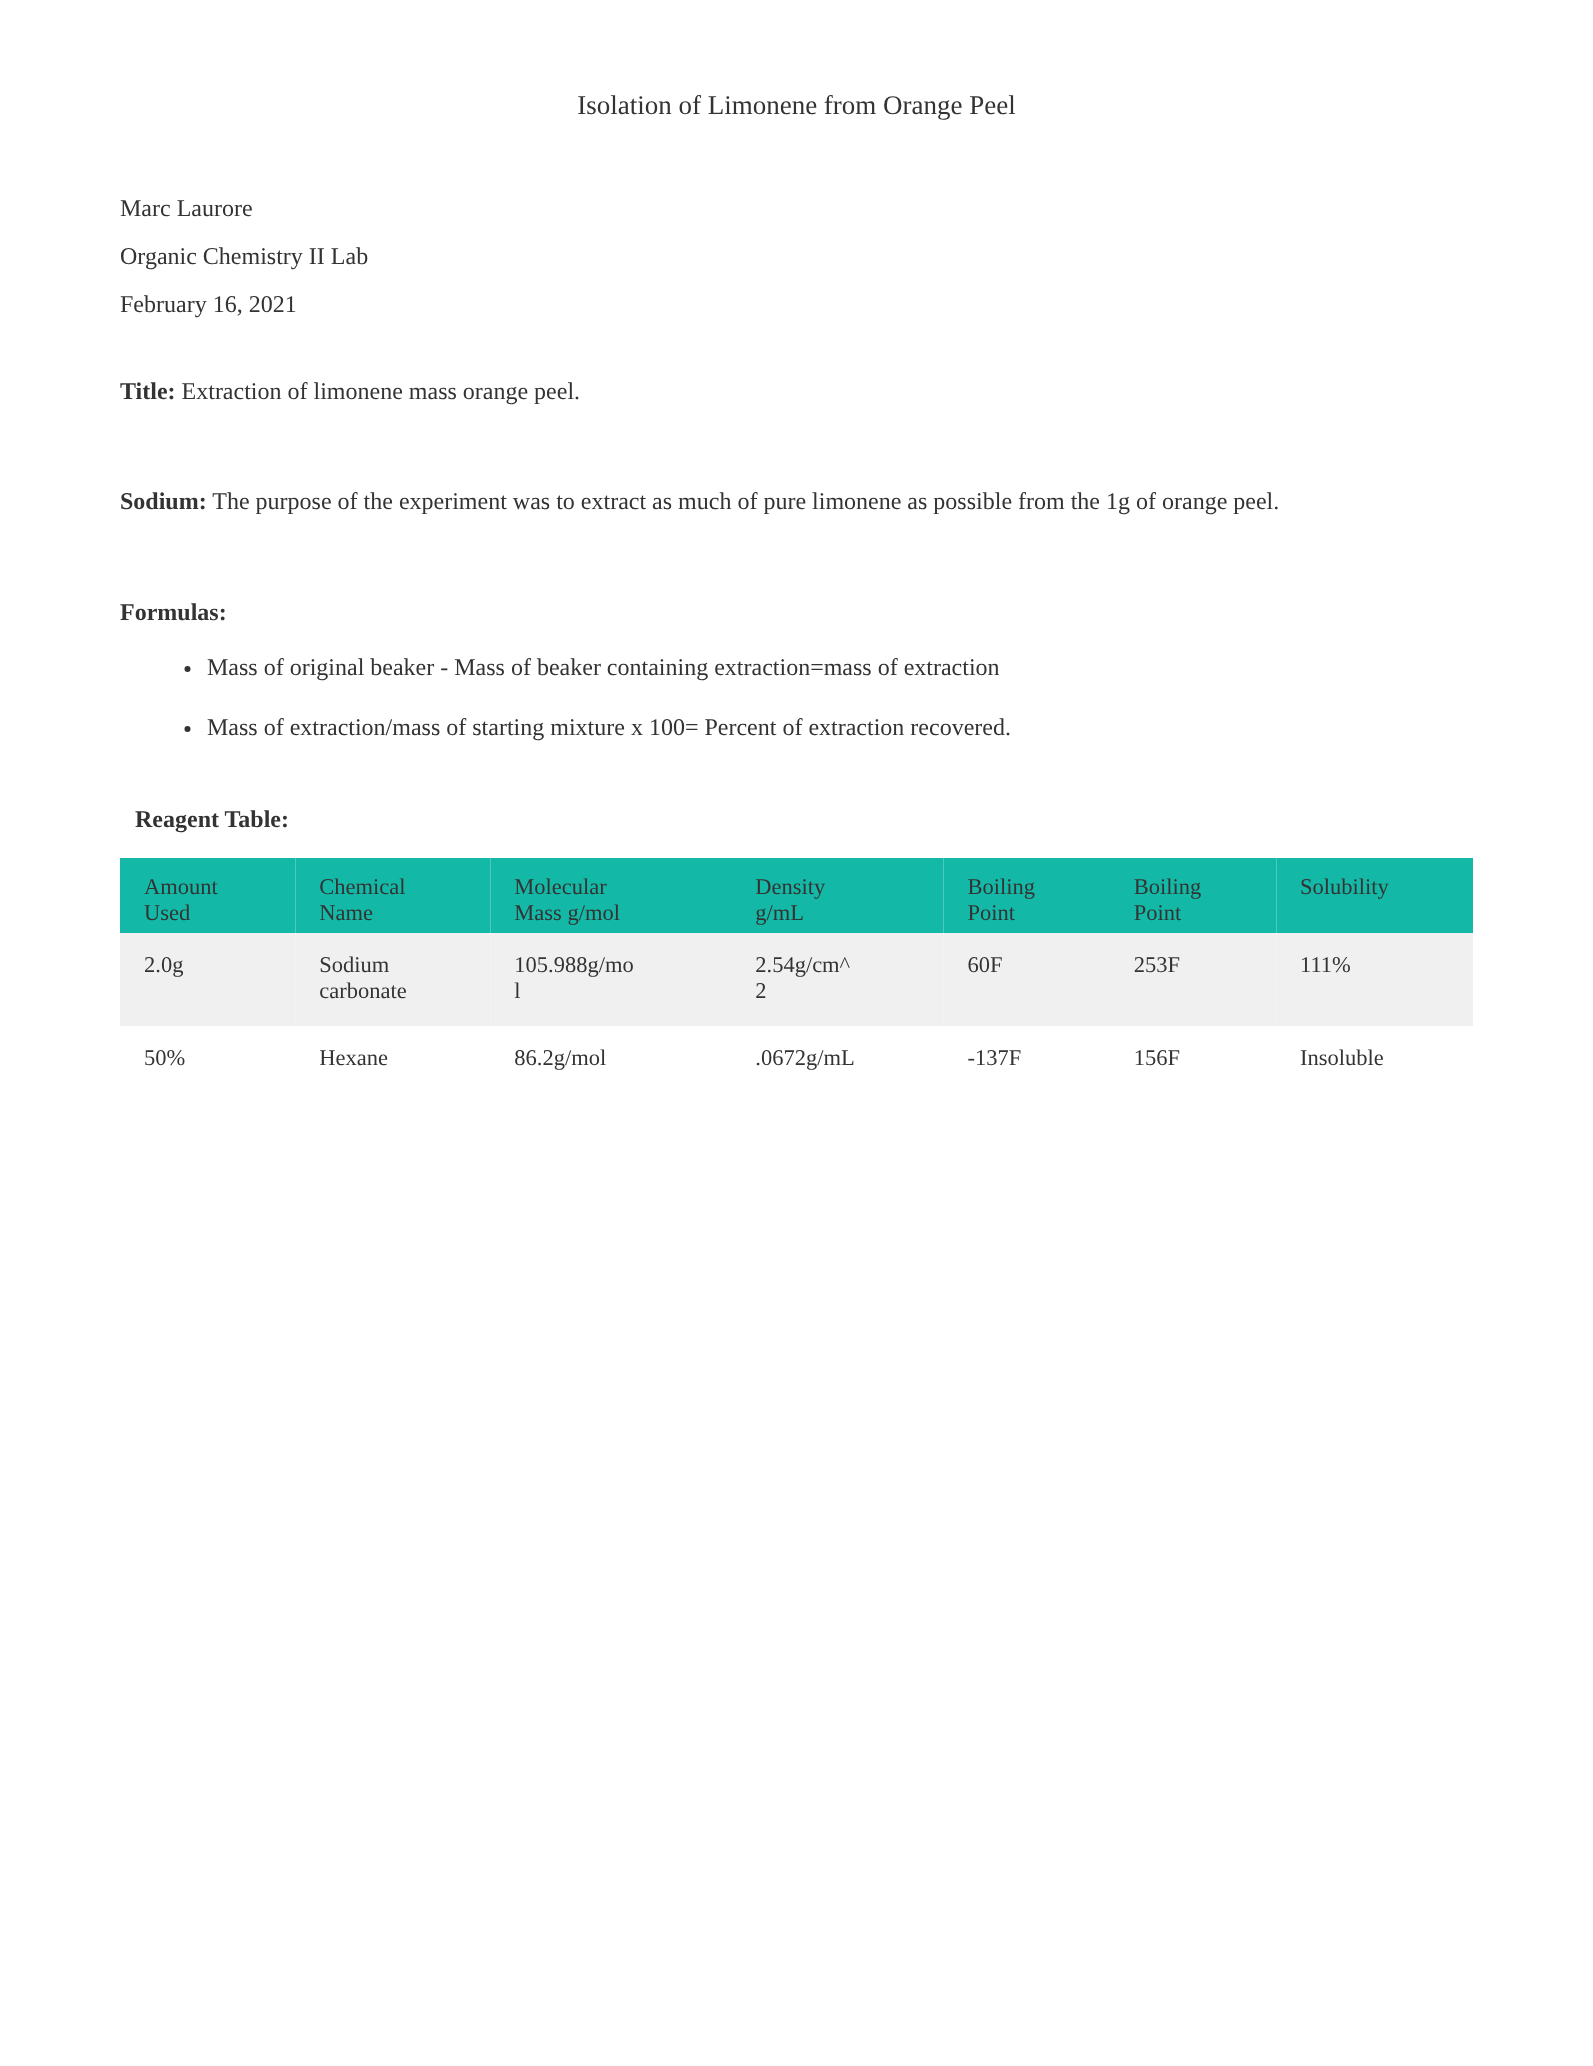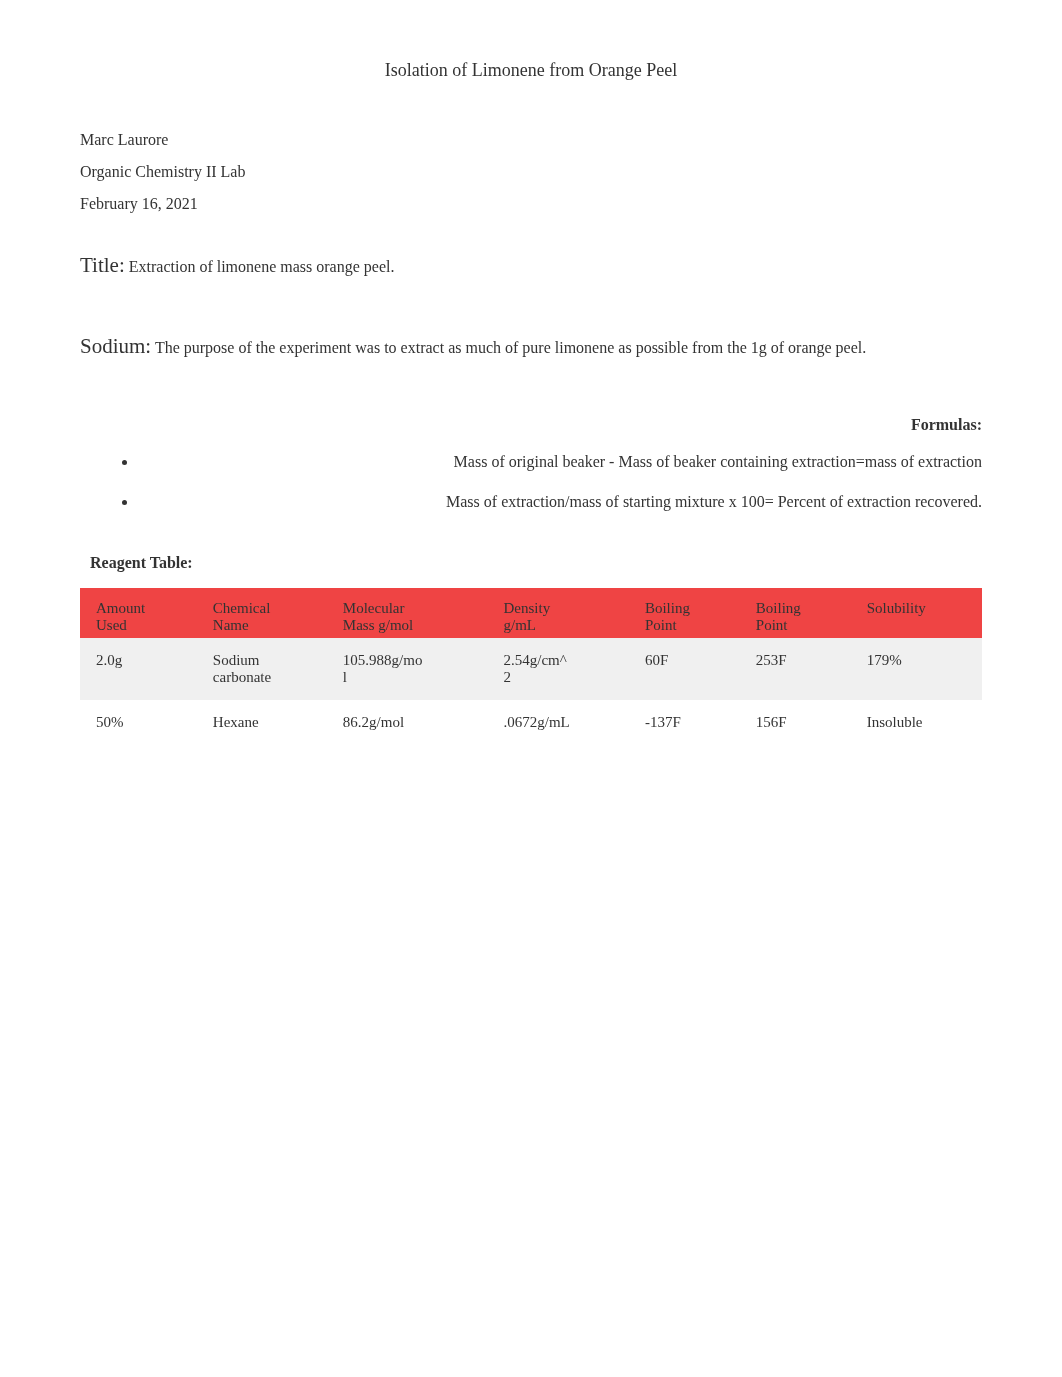--- a/index.html
+++ b/index.html
@@ -31,33 +31,32 @@
     .author-section {
       margin-bottom: 40px;
     }
 
     .author-section p {
       margin-bottom: 14px;
       font-size: 16px;
     }
 
     .section-title {
-      font-weight: normal;
+      font-weight: bold;
       display: inline;
-      font-size: 21px;
+      font-size: 16px;
     }
 
     .section-text {
       display: inline;
       font-size: 16px;
     }
 
     .formulas-section {
       margin-bottom: 40px;
-      text-align: right;
     }
 
     .formulas-title {
       font-weight: bold;
       font-size: 16px;
       margin-bottom: 16px;
     }
 
     .formulas-list {
       list-style: disc;
@@ -90,21 +89,21 @@
 
     .reagent-table th,
     .reagent-table td {
       padding: 12px 16px;
       text-align: left;
       vertical-align: top;
       border: none;
     }
 
     .reagent-table thead tr {
-      background-color: #ef4444;
+      background-color: #14b8a6;
     }
 
     .reagent-table thead th {
       font-weight: normal;
       padding-bottom: 4px;
     }
 
     .reagent-table tbody tr:nth-child(odd) {
       background-color: #f0f0f0;
     }
@@ -207,21 +206,21 @@
         <td>
           <span>105.988g/mo</span><br>
           <span>l</span>
         </td>
         <td>
           <span>2.54g/cm^</span><br>
           <span>2</span>
         </td>
         <td>60F</td>
         <td>253F</td>
-        <td>179%</td>
+        <td>111%</td>
       </tr>
 
       <tr>
         <td>50%</td>
         <td>
           <span>Hexane</span>
         </td>
         <td>
           <span>86.2g/mol</span>
         </td>

